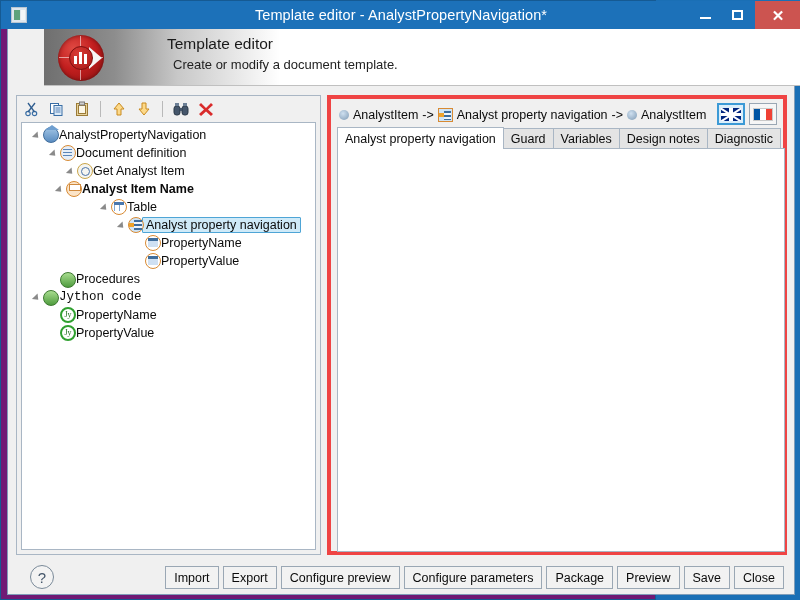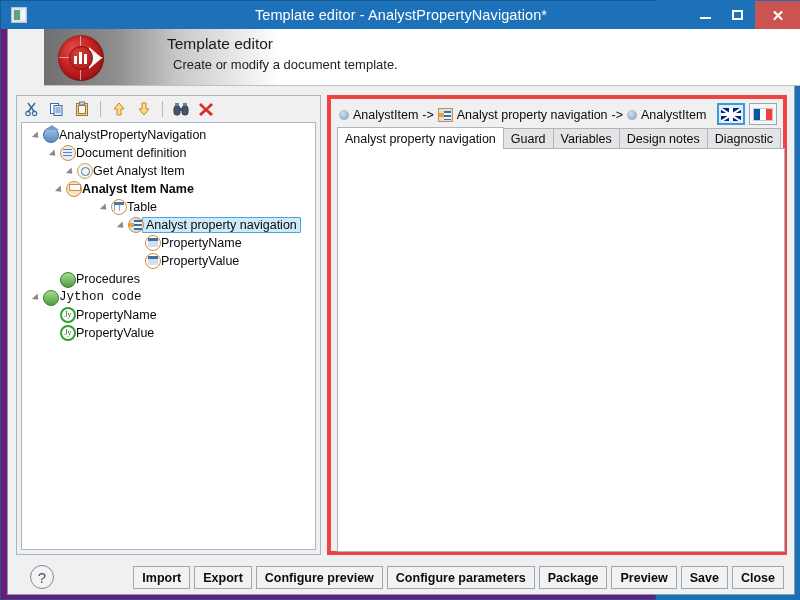--- a/index.html
+++ b/index.html
@@ -384,21 +384,20 @@
   }
   .btn {
     height: 23px;
     padding: 0 8px;
     font-size: 12.5px;
     background: #f2f2f2;
     border: 1px solid #9aa7b4;
     color: #0b0b0b;
     display: flex; align-items: center; justify-content: center;
     font-family: "Liberation Sans", sans-serif;
-    font-weight: bold;
   }
 </style>
 </head>
 <body>
 
 <div id="window">
 
   <div id="titlebar">
     <div id="title-icon"></div>
     <div id="title-text">Template editor - AnalystPropertyNavigation*</div>

